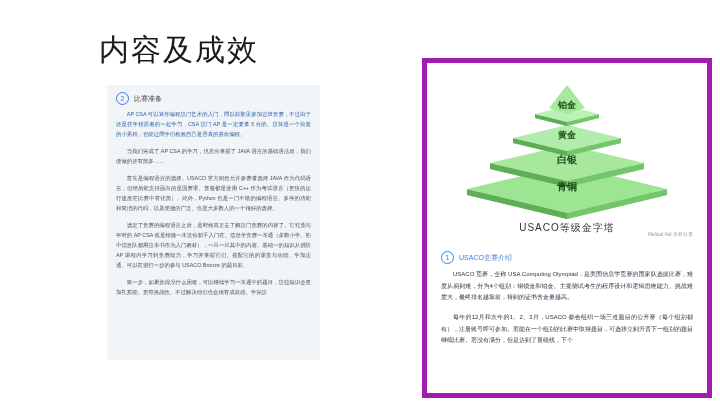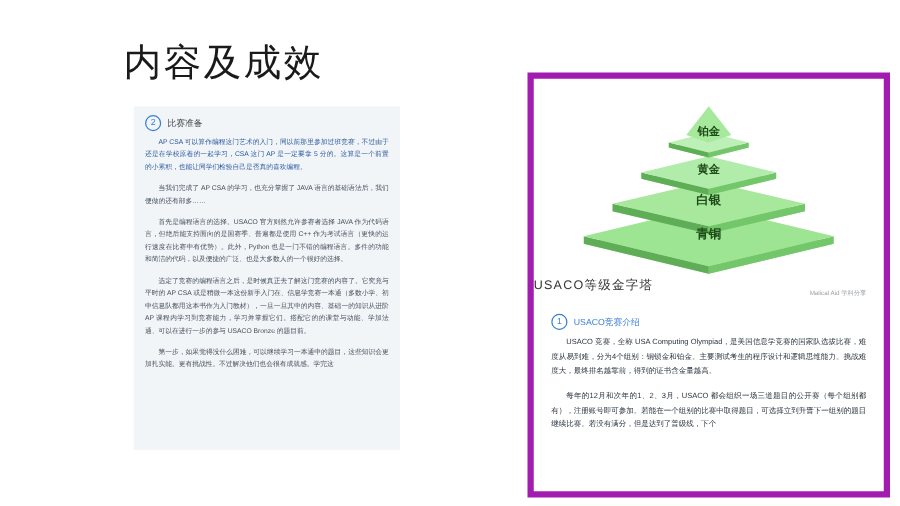--- a/index.html
+++ b/index.html
@@ -96,21 +96,21 @@
   .pyramid-area {
     position: relative;
     width: 280px;
     height: 165px;
   }
   .pyr-caption {
     position: absolute;
     left: 0;
     top: 158px;
     width: 280px;
-    text-align: left;
+    text-align: center;
     font-size: 10px;
     color: #333333;
     letter-spacing: 1px;
   }
   .pyr-credit {
     position: absolute;
     right: 14px;
     top: 168px;
     font-size: 5px;
     color: #9aa0a6;

